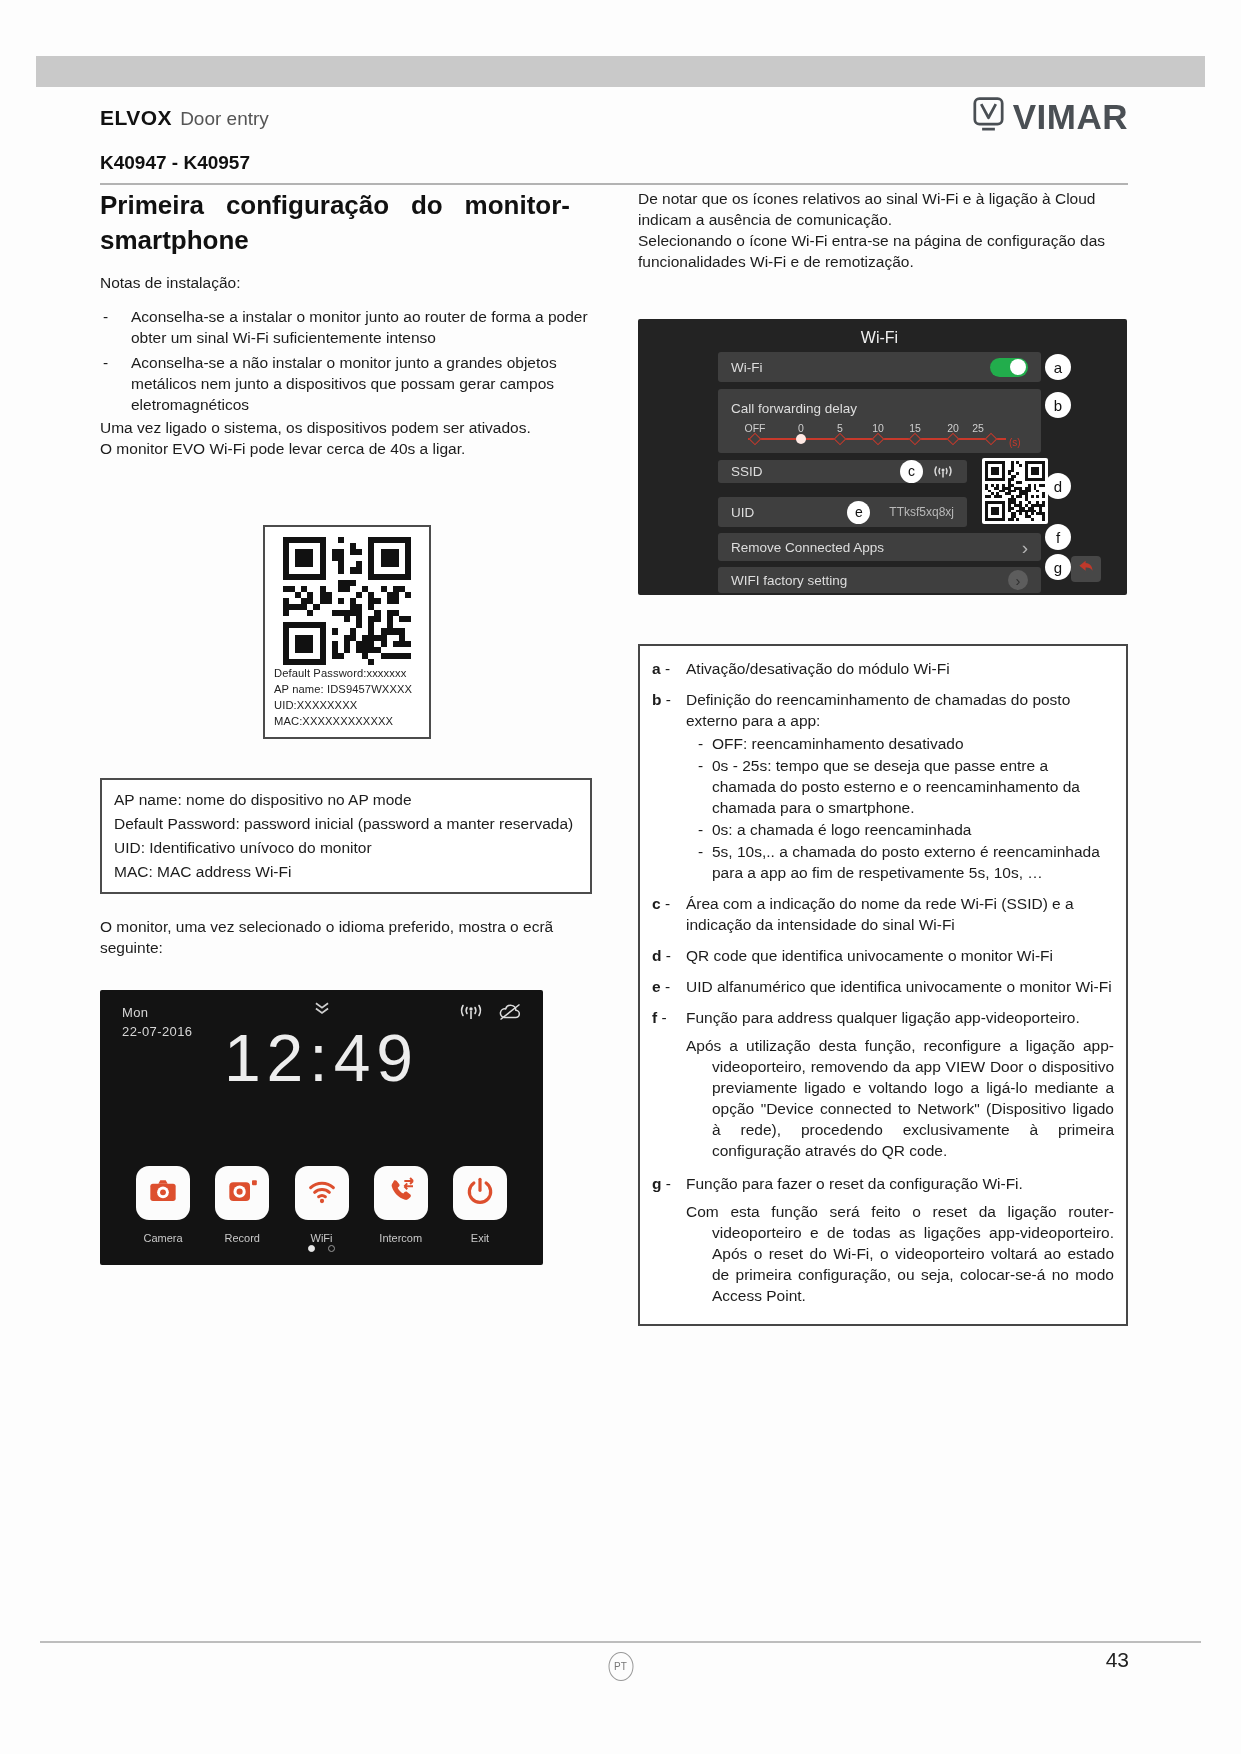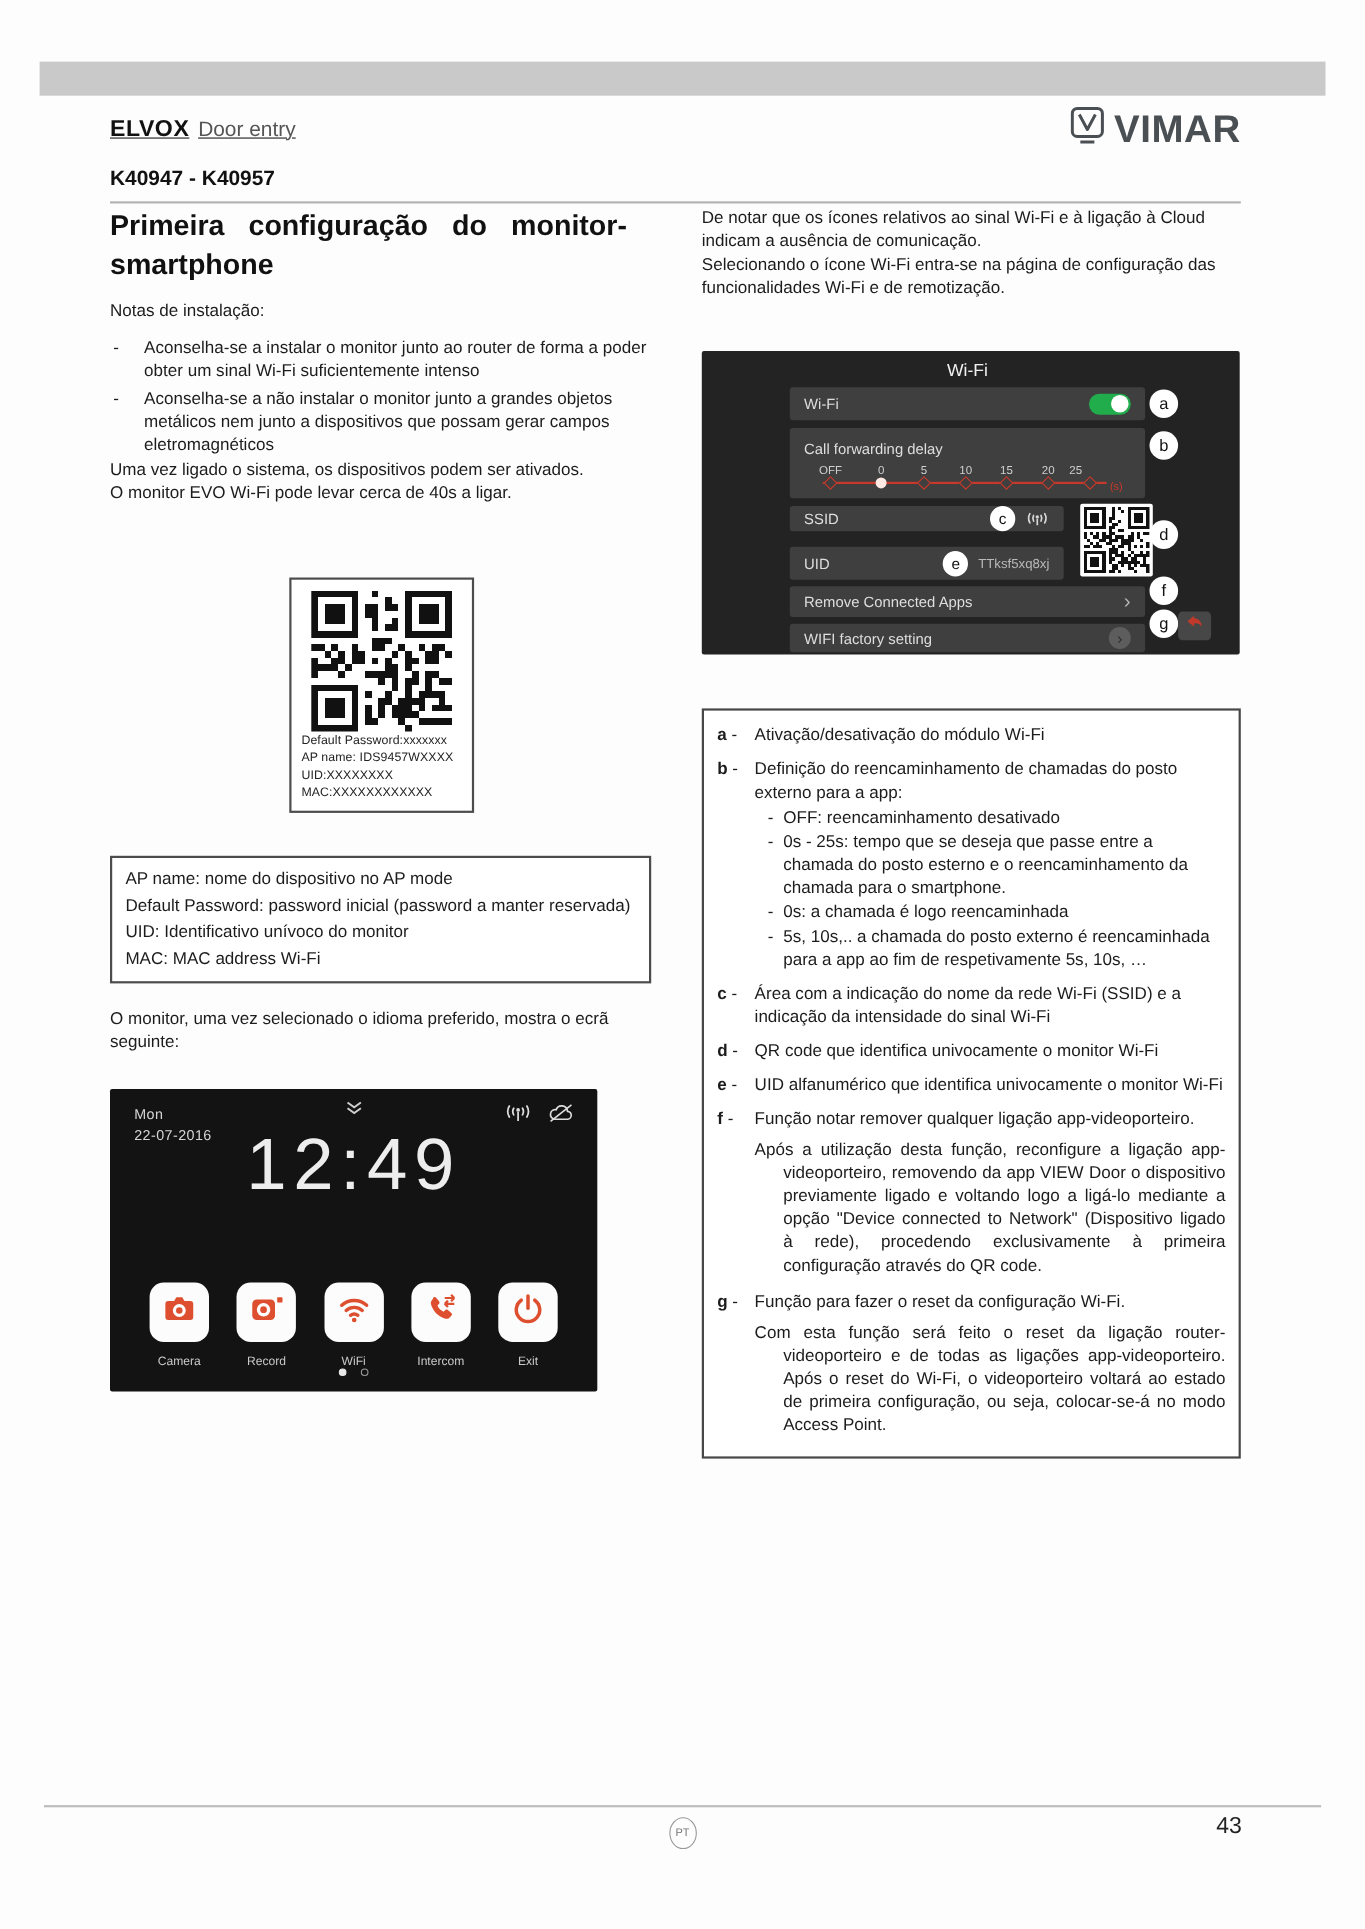--- a/index.html
+++ b/index.html
@@ -1,21 +1,21 @@
 <!DOCTYPE html>
 <html><head>
 <meta charset="utf-8">
 <style>
   html,body{margin:0;padding:0;background:#e9e9e9;font-family:"Liberation Sans",sans-serif;}
   .page{position:relative;width:1241px;height:1754px;margin:0 auto;background:#fdfdfd;overflow:hidden;color:#1c1c1c;}
   .topband{position:absolute;left:36px;top:56px;width:1169px;height:31px;background:#c9c9c9;}
 
   
   .header{position:absolute;left:100px;top:106px;width:1028px;}
-  .brand-row{position:relative;height:44px;text-decoration:underline;}
+  .brand-row{position:relative;height:44px;}
   .elvox{font-weight:bold;font-size:21px;letter-spacing:.5px;color:#111;}
   .brand-suffix{font-size:19px;color:#555;margin-left:8px;}
   .vimar{position:absolute;right:0;top:-10px;display:flex;align-items:center;gap:9px;}
   .vimar-text{font-size:35px;font-weight:bold;color:#4a4f54;letter-spacing:.5px;}
   .model{font-size:19px;font-weight:bold;margin-top:2px;color:#111;}
   .rule{height:2px;background:#b3b3b3;margin-top:9px;}
 
   
   .col-left{position:absolute;left:100px;top:188px;width:492px;font-size:15.5px;line-height:21px;}
   .col-right{position:absolute;left:638px;top:188px;width:490px;font-size:15.5px;line-height:21px;}
@@ -64,21 +64,21 @@
   .wp-qr svg{display:block;width:60px;height:60px;}
   .toggle{margin-left:auto;width:38px;height:19px;border-radius:10px;background:#22ad4c;position:relative;flex:none;}
   .toggle::after{content:"";position:absolute;right:2px;top:1.5px;width:16px;height:16px;border-radius:50%;background:#fff;}
   .bubble{width:26px;height:26px;border-radius:50%;background:#fff;color:#111;font-size:15px;display:flex;align-items:center;justify-content:center;flex:none;}
   .bubble.inline{width:23px;height:23px;font-size:14px;}
   .cb{position:absolute;left:407px;}
   .cb-a{top:35px;} .cb-b{top:73px;} .cb-d{top:154px;} .cb-f{top:205px;} .cb-g{top:235px;}
   .wp-chevron{margin-left:auto;color:#b5b5b5;font-size:19px;line-height:1;}
   .wp-circhev{margin-left:auto;width:20px;height:20px;border-radius:50%;background:#5d5d5d;color:#2e2e2e;display:flex;align-items:center;justify-content:center;font-size:15px;flex:none;}
   .back-btn{position:absolute;left:433px;top:237px;width:30px;height:26px;background:#474747;border-radius:4px;display:flex;align-items:center;justify-content:center;}
-  .uid-val{margin-left:9px;font-size:12px;color:#b9b9b9;}
+  .uid-val{margin-left:19px;font-size:12px;color:#b9b9b9;}
   .r3-gap{margin-left:9px;display:flex;align-items:center;}
 
   
   .sl-label{position:absolute;left:13px;top:9px;font-size:13.5px;color:#dedede;}
   .sl-tick{position:absolute;top:29px;transform:translateX(-50%);font-size:10.5px;color:#cfcfcf;}
   .sl-line{position:absolute;left:30px;width:258px;top:49px;height:2px;background:#c8392b;}
   .sl-mark{position:absolute;top:50px;width:7px;height:7px;border:1.6px solid #c8392b;background:#3f3f3f;transform:translate(-50%,-50%) rotate(45deg);box-sizing:content-box;}
   .sl-dot{position:absolute;top:50px;width:10px;height:10px;border-radius:50%;background:#ffe9e4;transform:translate(-50%,-50%);}
   .sl-unit{position:absolute;left:291px;top:43px;font-size:10px;color:#c8392b;}
 
@@ -639,21 +639,21 @@
         </div>
         <div class="legend-item">
           <span class="lkey"><b>e</b> -</span>
           <div class="lbody">
             <div class="ltext">UID alfanumérico que identifica univocamente o monitor Wi-Fi</div>
           </div>
         </div>
         <div class="legend-item">
           <span class="lkey"><b>f</b> -</span>
           <div class="lbody">
-            <div class="ltext">Função notar remover qualquer ligação app-videoporteiro.</div>
+            <div class="ltext">Função para address qualquer ligação app-videoporteiro.</div>
             <div class="lnote">Após a utilização desta função, reconfigure a ligação app-videoporteiro, removendo da app VIEW Door o dispositivo previamente ligado e voltando logo a ligá-lo mediante a opção "Device connected to Network" (Dispositivo ligado à rede), procedendo exclusivamente à primeira configuração através do QR code.</div>
           </div>
         </div>
         <div class="legend-item">
           <span class="lkey"><b>g</b> -</span>
           <div class="lbody">
             <div class="ltext">Função para fazer o reset da configuração Wi-Fi.</div>
             <div class="lnote">Com esta função será feito o reset da ligação router-videoporteiro e de todas as ligações app-videoporteiro. Após o reset do Wi-Fi, o videoporteiro voltará ao estado de primeira configuração, ou seja, colocar-se-á no modo Access Point.</div>
           </div>
         </div>

